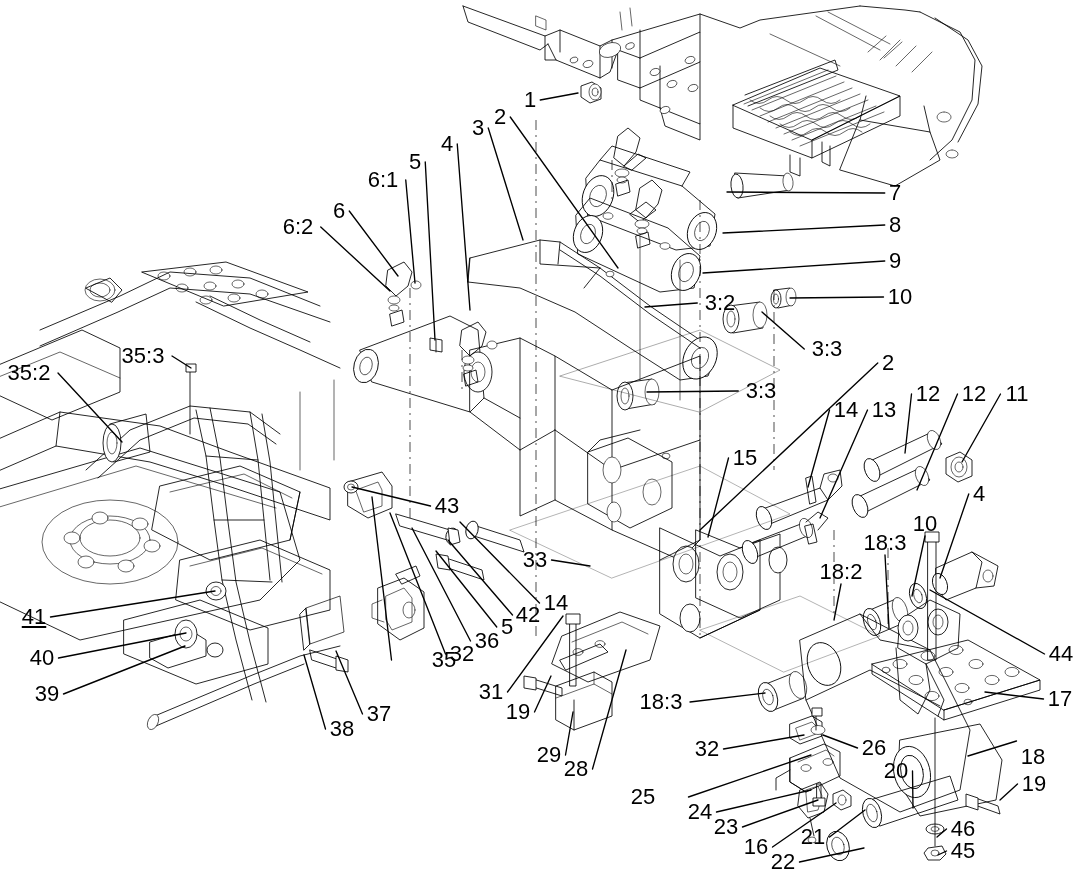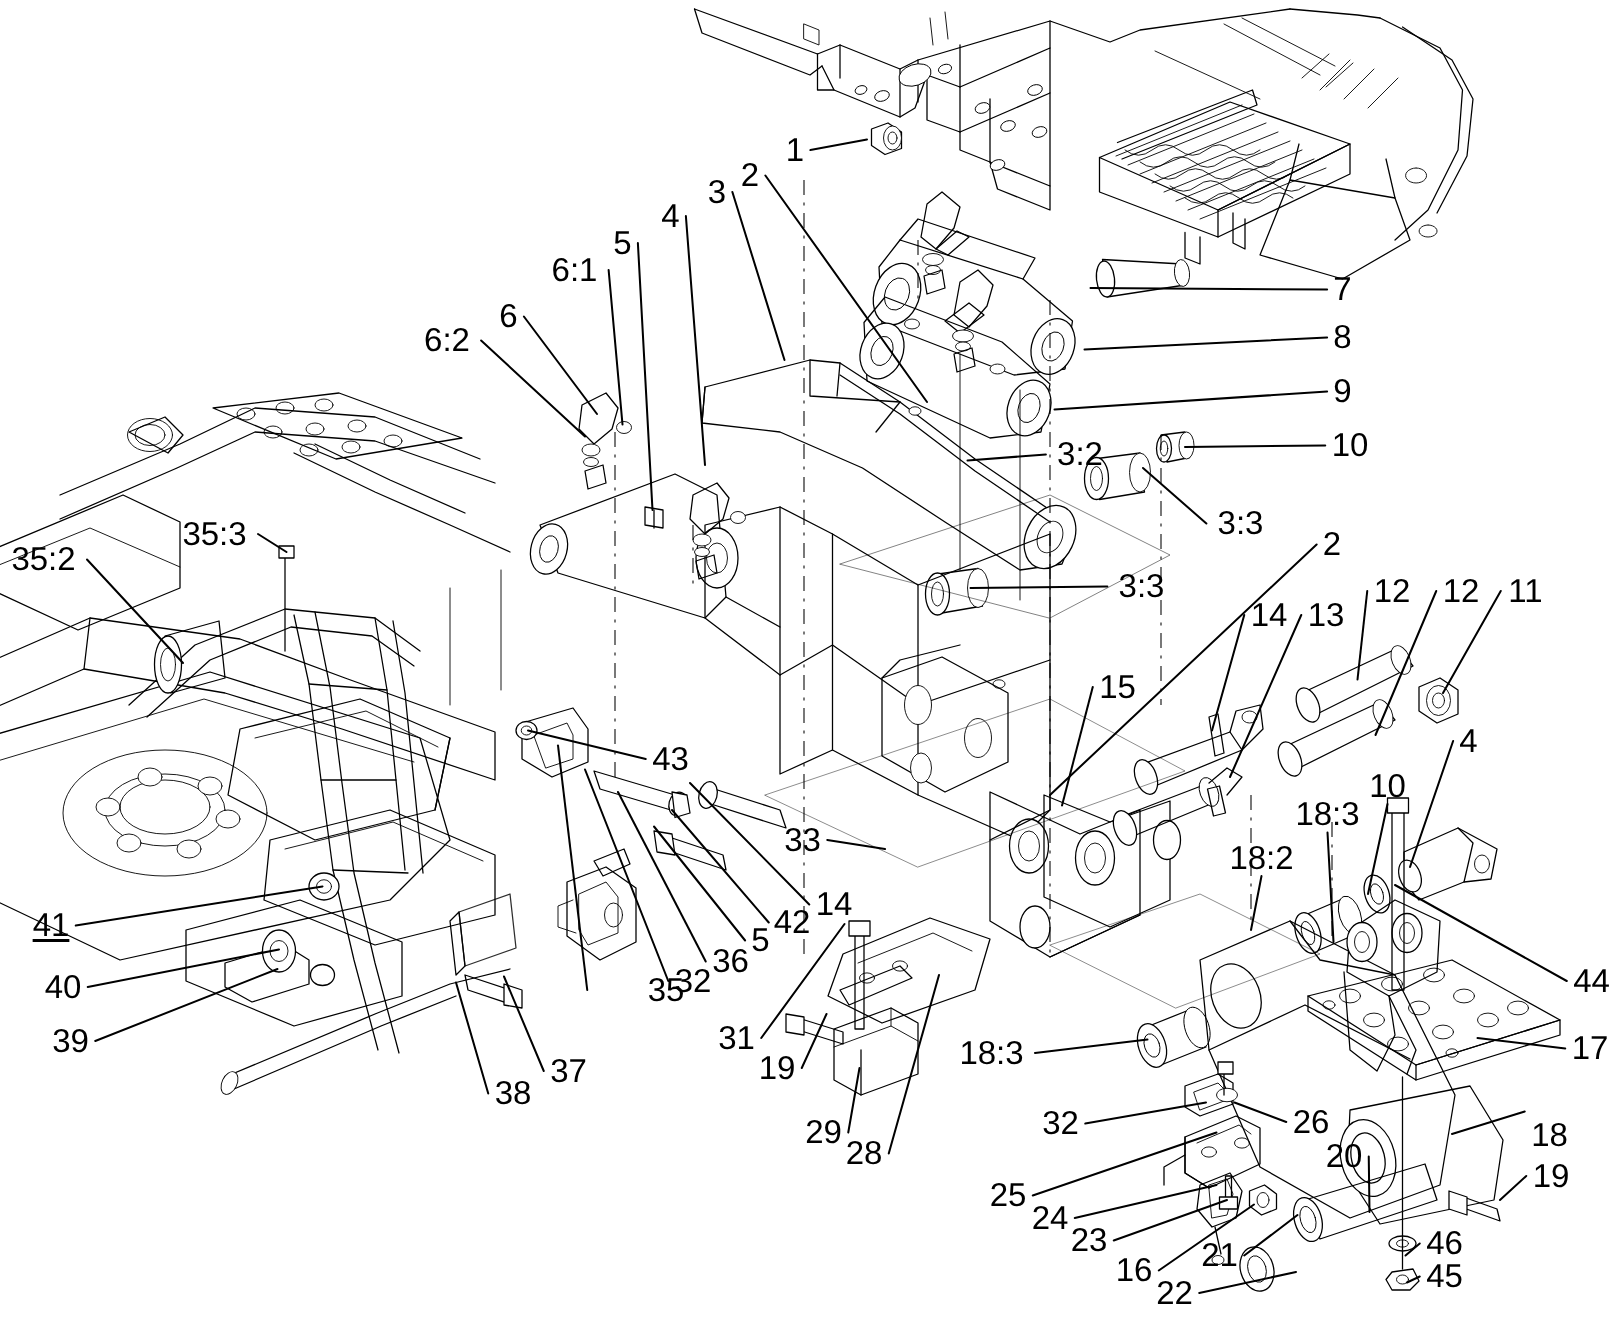--- a/index.html
+++ b/index.html
@@ -595,21 +595,21 @@
       <div class="callout" style="left: 47px; top: 694px;">39</div>
       <div class="callout" style="left: 342px; top: 729px;">38</div>
       <div class="callout" style="left: 379px; top: 714px;">37</div>
       <div class="callout" style="left: 1061px; top: 654px;">44</div>
       <div class="callout" style="left: 1060px; top: 699px;">17</div>
       <div class="callout" style="left: 1033px; top: 741px; margin-top: 16px;">18</div>
       <div class="callout" style="left: 1034px; top: 784px;">19</div>
       <div class="callout" style="left: 707px; top: 749px;">32</div>
       <div class="callout" style="left: 874px; top: 748px;">26</div>
       <div class="callout" style="left: 896px; top: 771px;">20</div>
-      <div class="callout" style="left: 672px; top: 797px;">25</div>
+      <div class="callout" style="left: 643px; top: 797px;">25</div>
       <div class="callout" style="left: 700px; top: 812px;">24</div>
       <div class="callout" style="left: 726px; top: 827px;">23</div>
       <div class="callout" style="left: 756px; top: 847px;">16</div>
       <div class="callout" style="left: 813px; top: 837px;">21</div>
       <div class="callout" style="left: 783px; top: 862px;">22</div>
       <div class="callout" style="left: 963px; top: 829px;">46</div>
       <div class="callout" style="left: 963px; top: 851px;">45</div>
     </div>
 
 </div>

